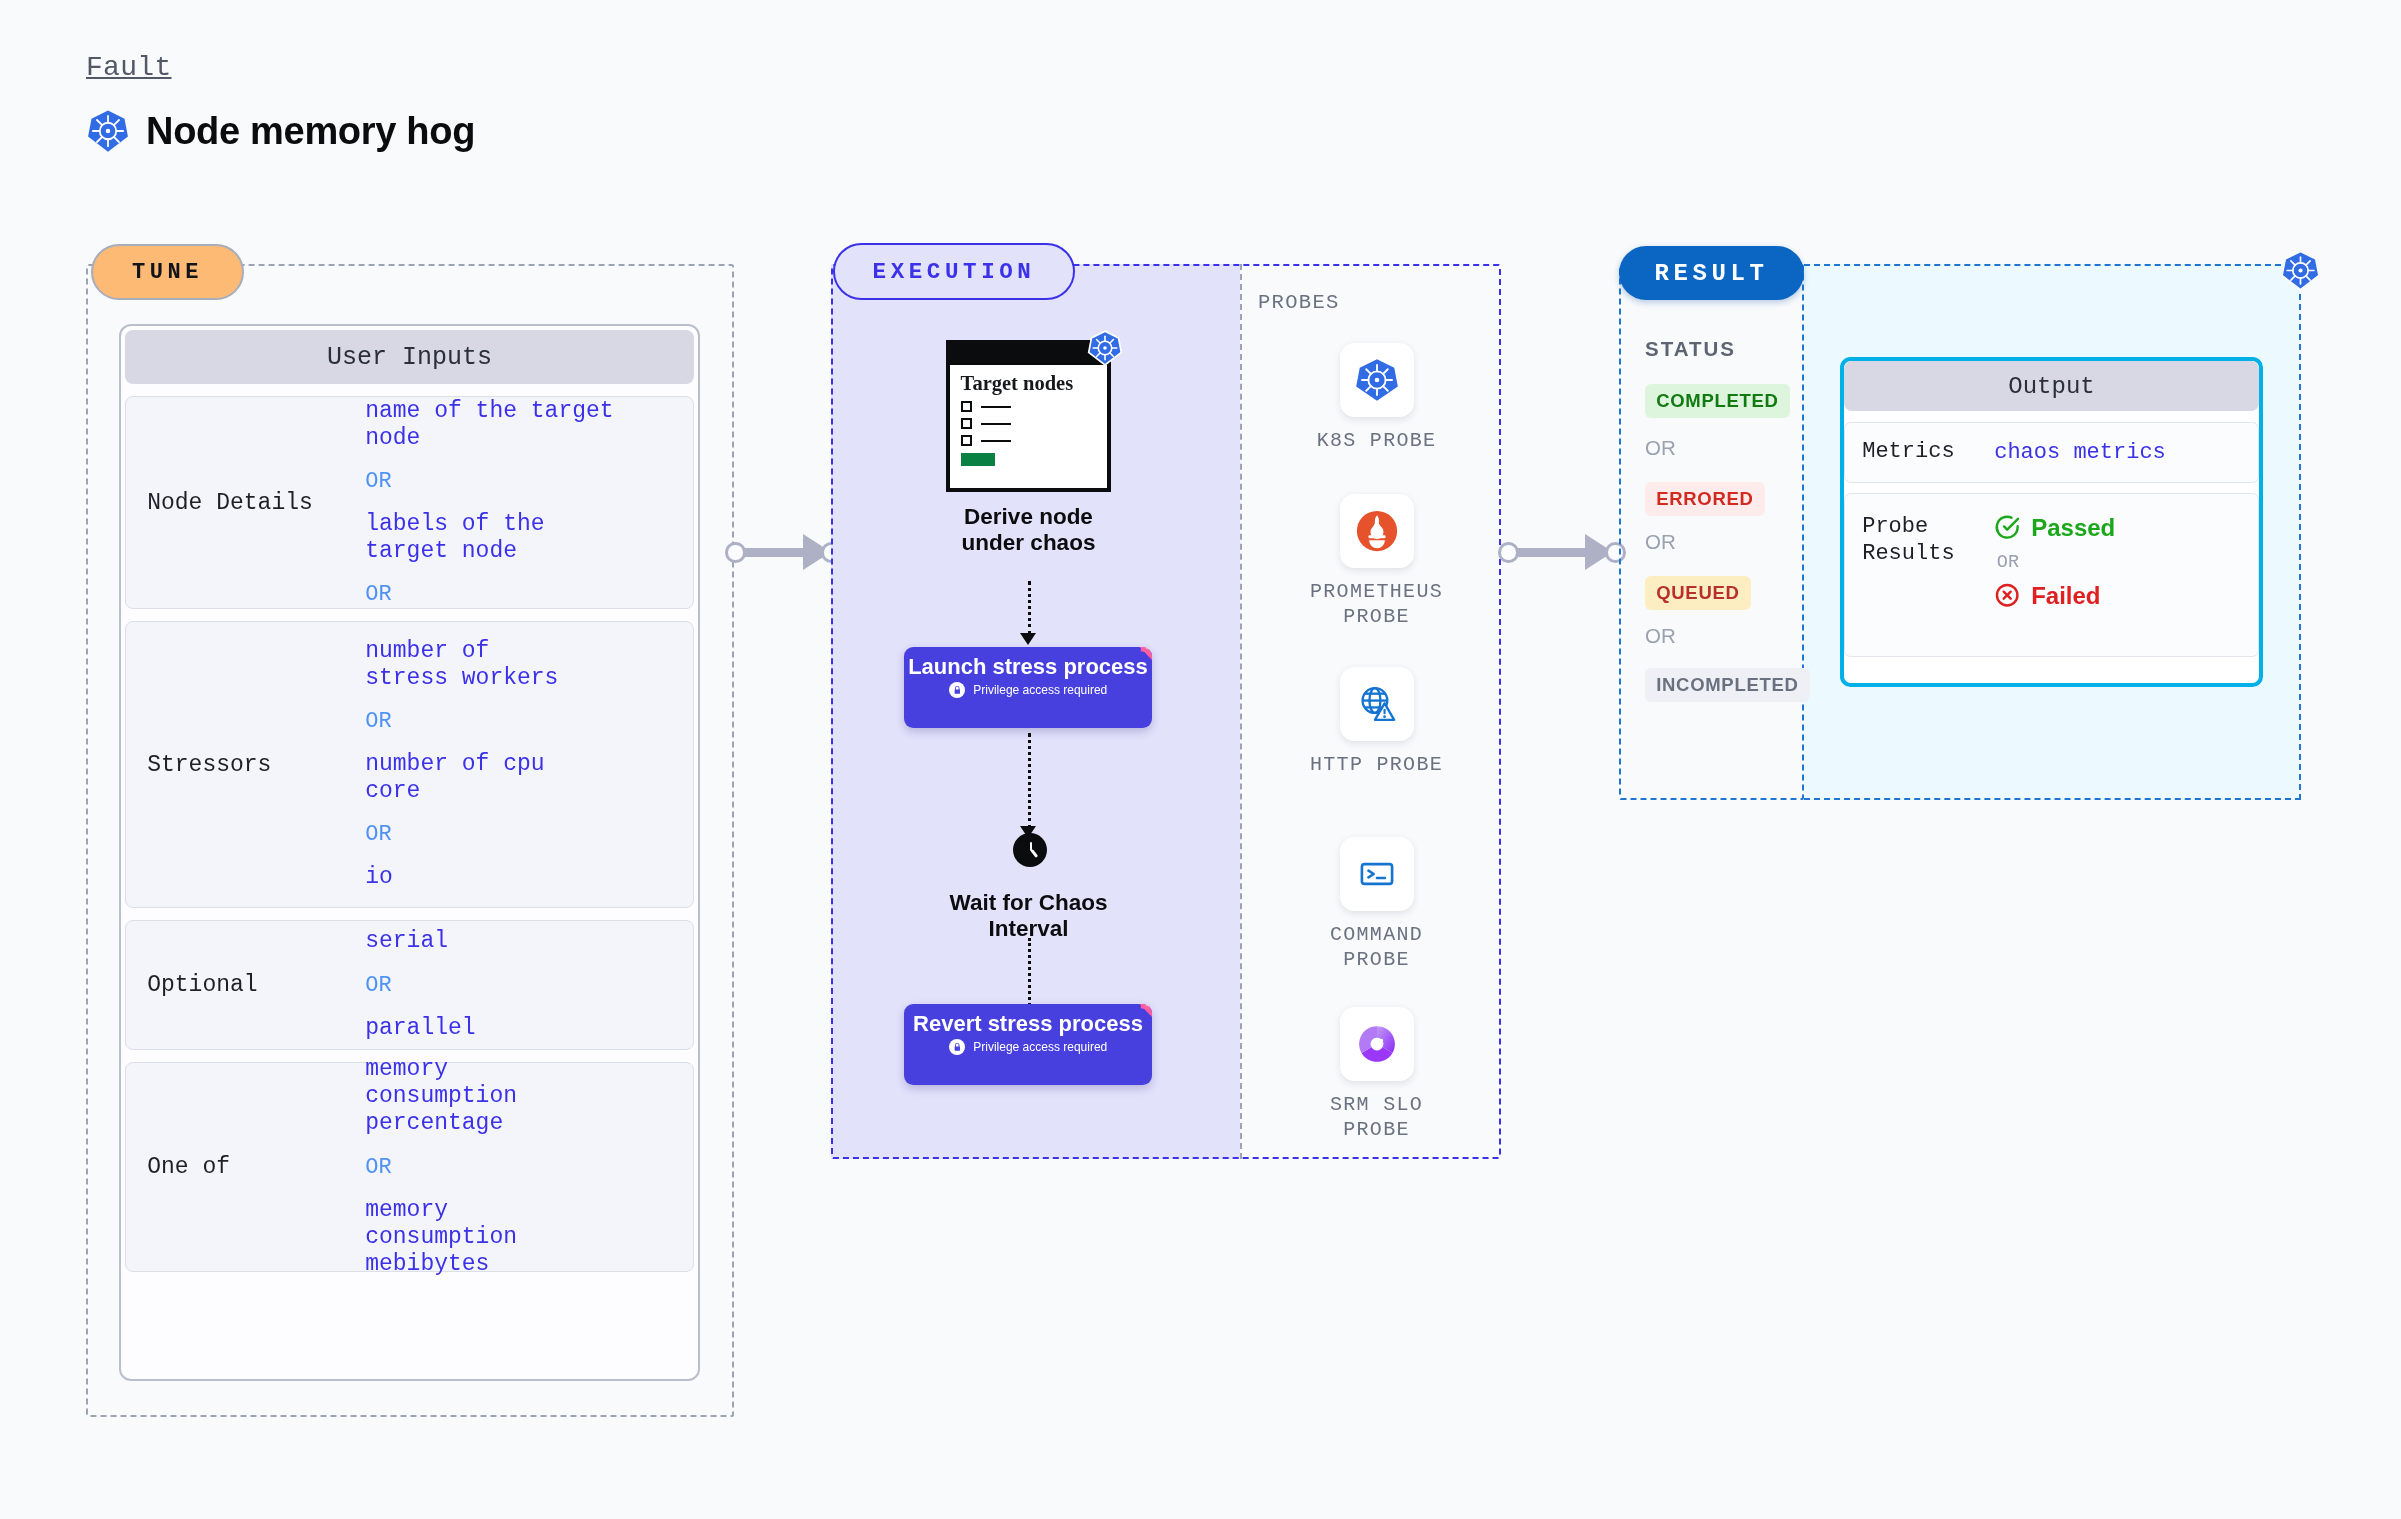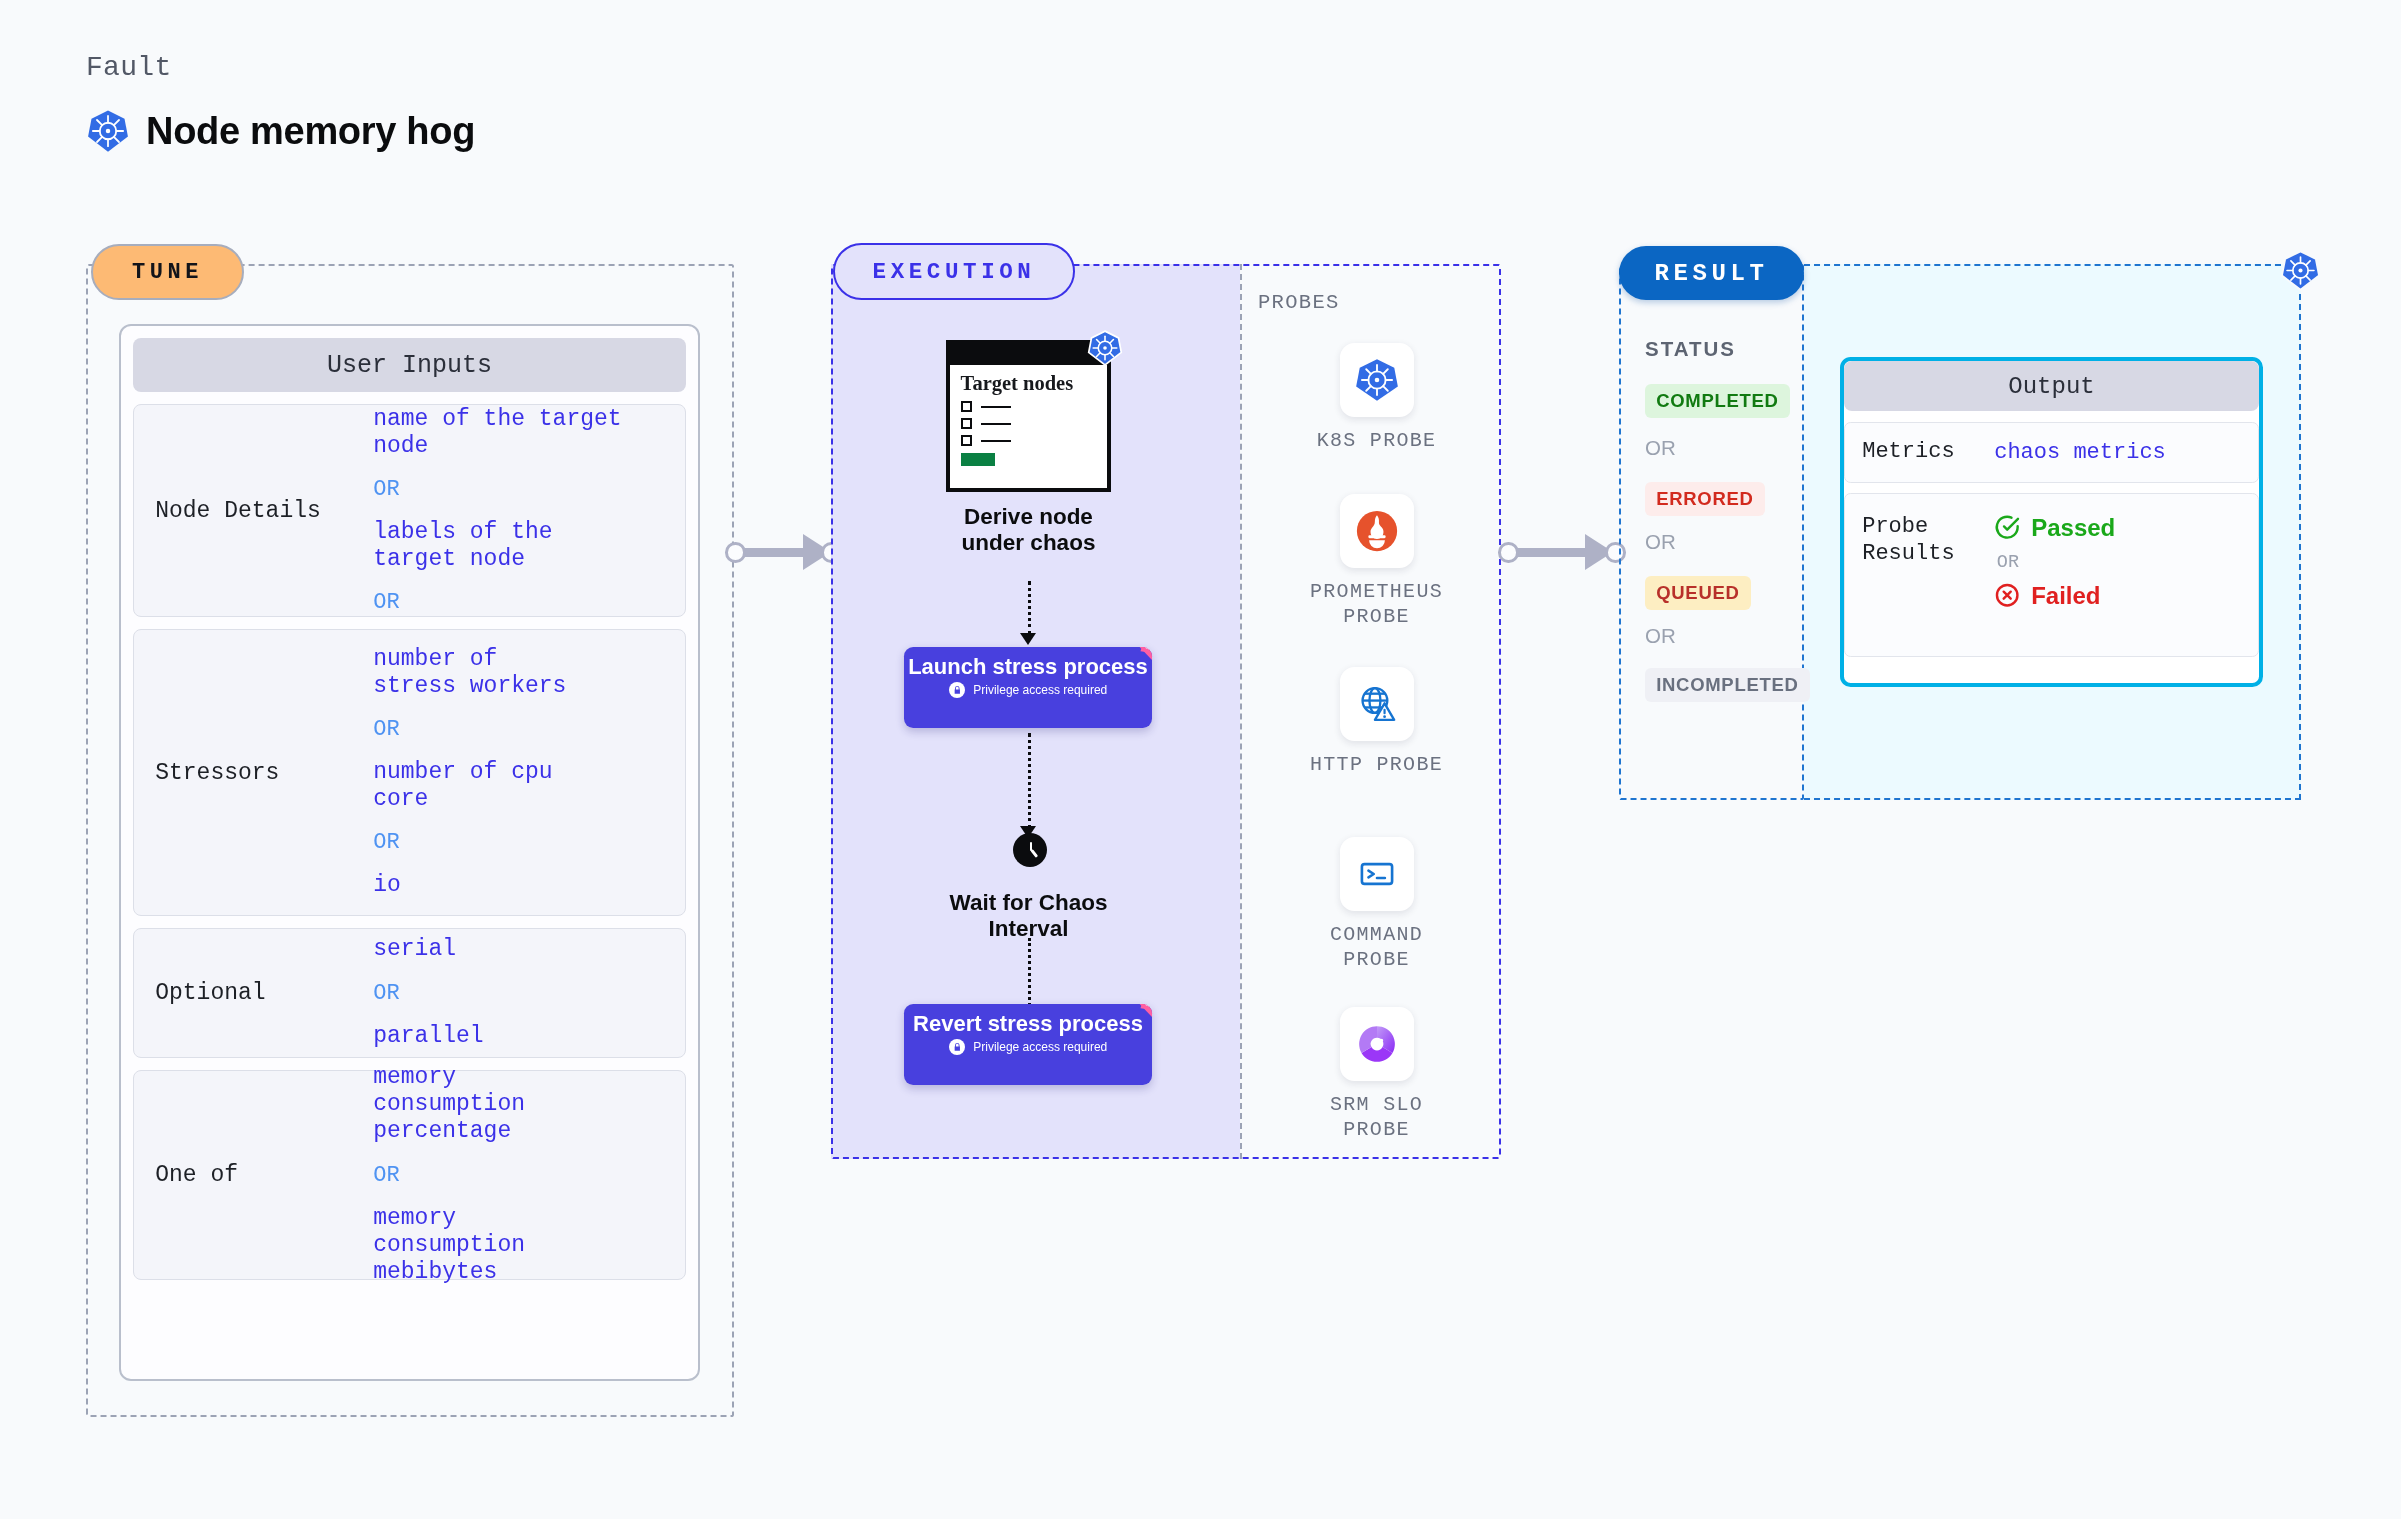--- a/index.html
+++ b/index.html
@@ -2,21 +2,21 @@
 <html style="font-size:10.6px"><head>
 <meta charset="utf-8">
 <style>
   html,body{margin:0;padding:0;}
   body{
     width:2401px;height:1519px;
     background:#f8fafc;
     font-family:"Liberation Sans",sans-serif;
     position:relative;overflow:hidden;
   }
-  .mono{font-family:"Liberation Mono",monospace;}
+  .mono{font-family:"Liberation Mono",monospace;text-decoration:underline;}
 
   
   #fault-label{
     position:absolute;left:86px;top:52px;
     font-family:"Liberation Mono",monospace;
     font-size:28px;color:#525866;letter-spacing:0.3px;
   }
   #fault-title-row{
     position:absolute;left:86px;top:109px;
     display:flex;align-items:center;gap:16px;
@@ -41,21 +41,21 @@
     border:2px dashed #9ca3b5;border-radius:2.6px;background:transparent;
   }
   #tune-tag{
     left:91px;top:244px;width:149px;height:52px;
     background:#fdba74;border:2px solid #a7adbd;color:#12141a;
     font-size:22px;letter-spacing:4.6px;text-align:center;
   }
   #tune-card{
     position:absolute;left:119px;top:324px;width:581px;height:1057px;
     background:#fdfdff;border:2px solid #b9bfcc;border-radius:12px;
-    box-sizing:border-box;padding:12px;
+    box-sizing:border-box;padding:4px;
   }
   .section-head{
     background:#d7d8e4;border-radius:8px;
     height:54px;display:flex;align-items:center;justify-content:center;
     font-family:"Liberation Mono",monospace;font-size:25px;color:#2b2f3a;
   }
   .io-row{
     margin-top:12px;border:1.3px solid #dcdfe8;border-radius:8px;
     background:#f4f5fa;display:flex;align-items:center;
     box-sizing:border-box;padding:17px 12px;

